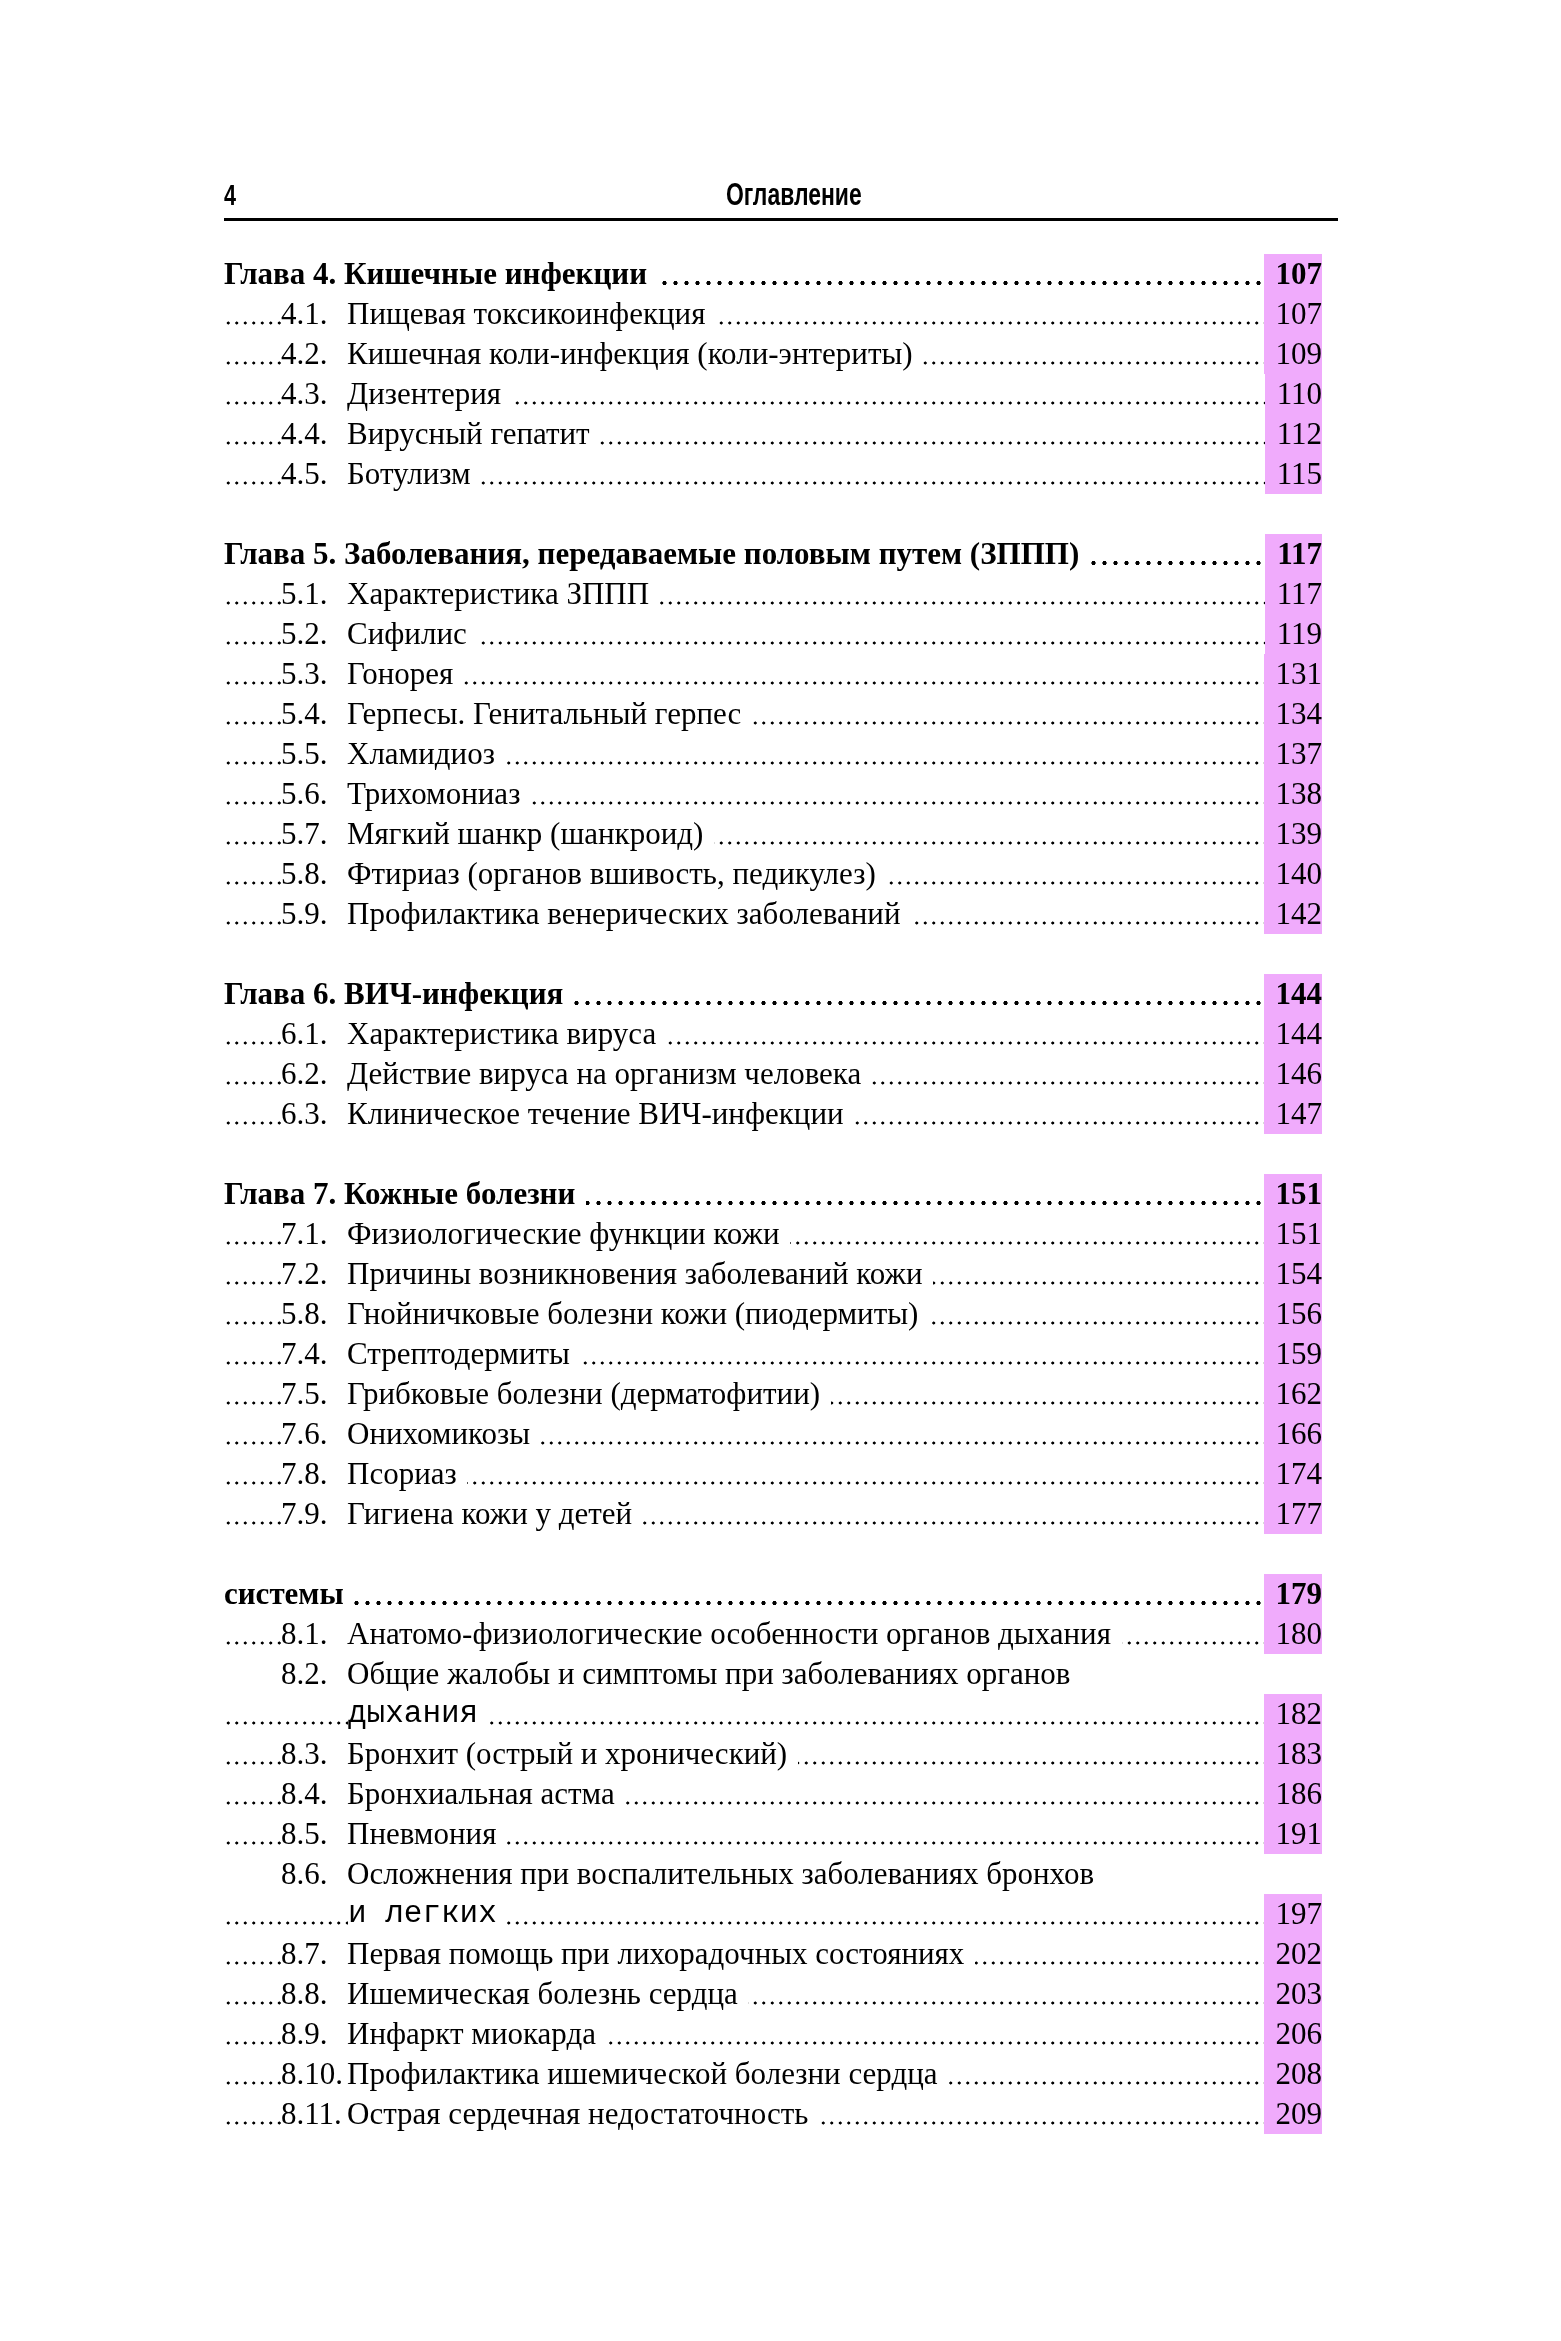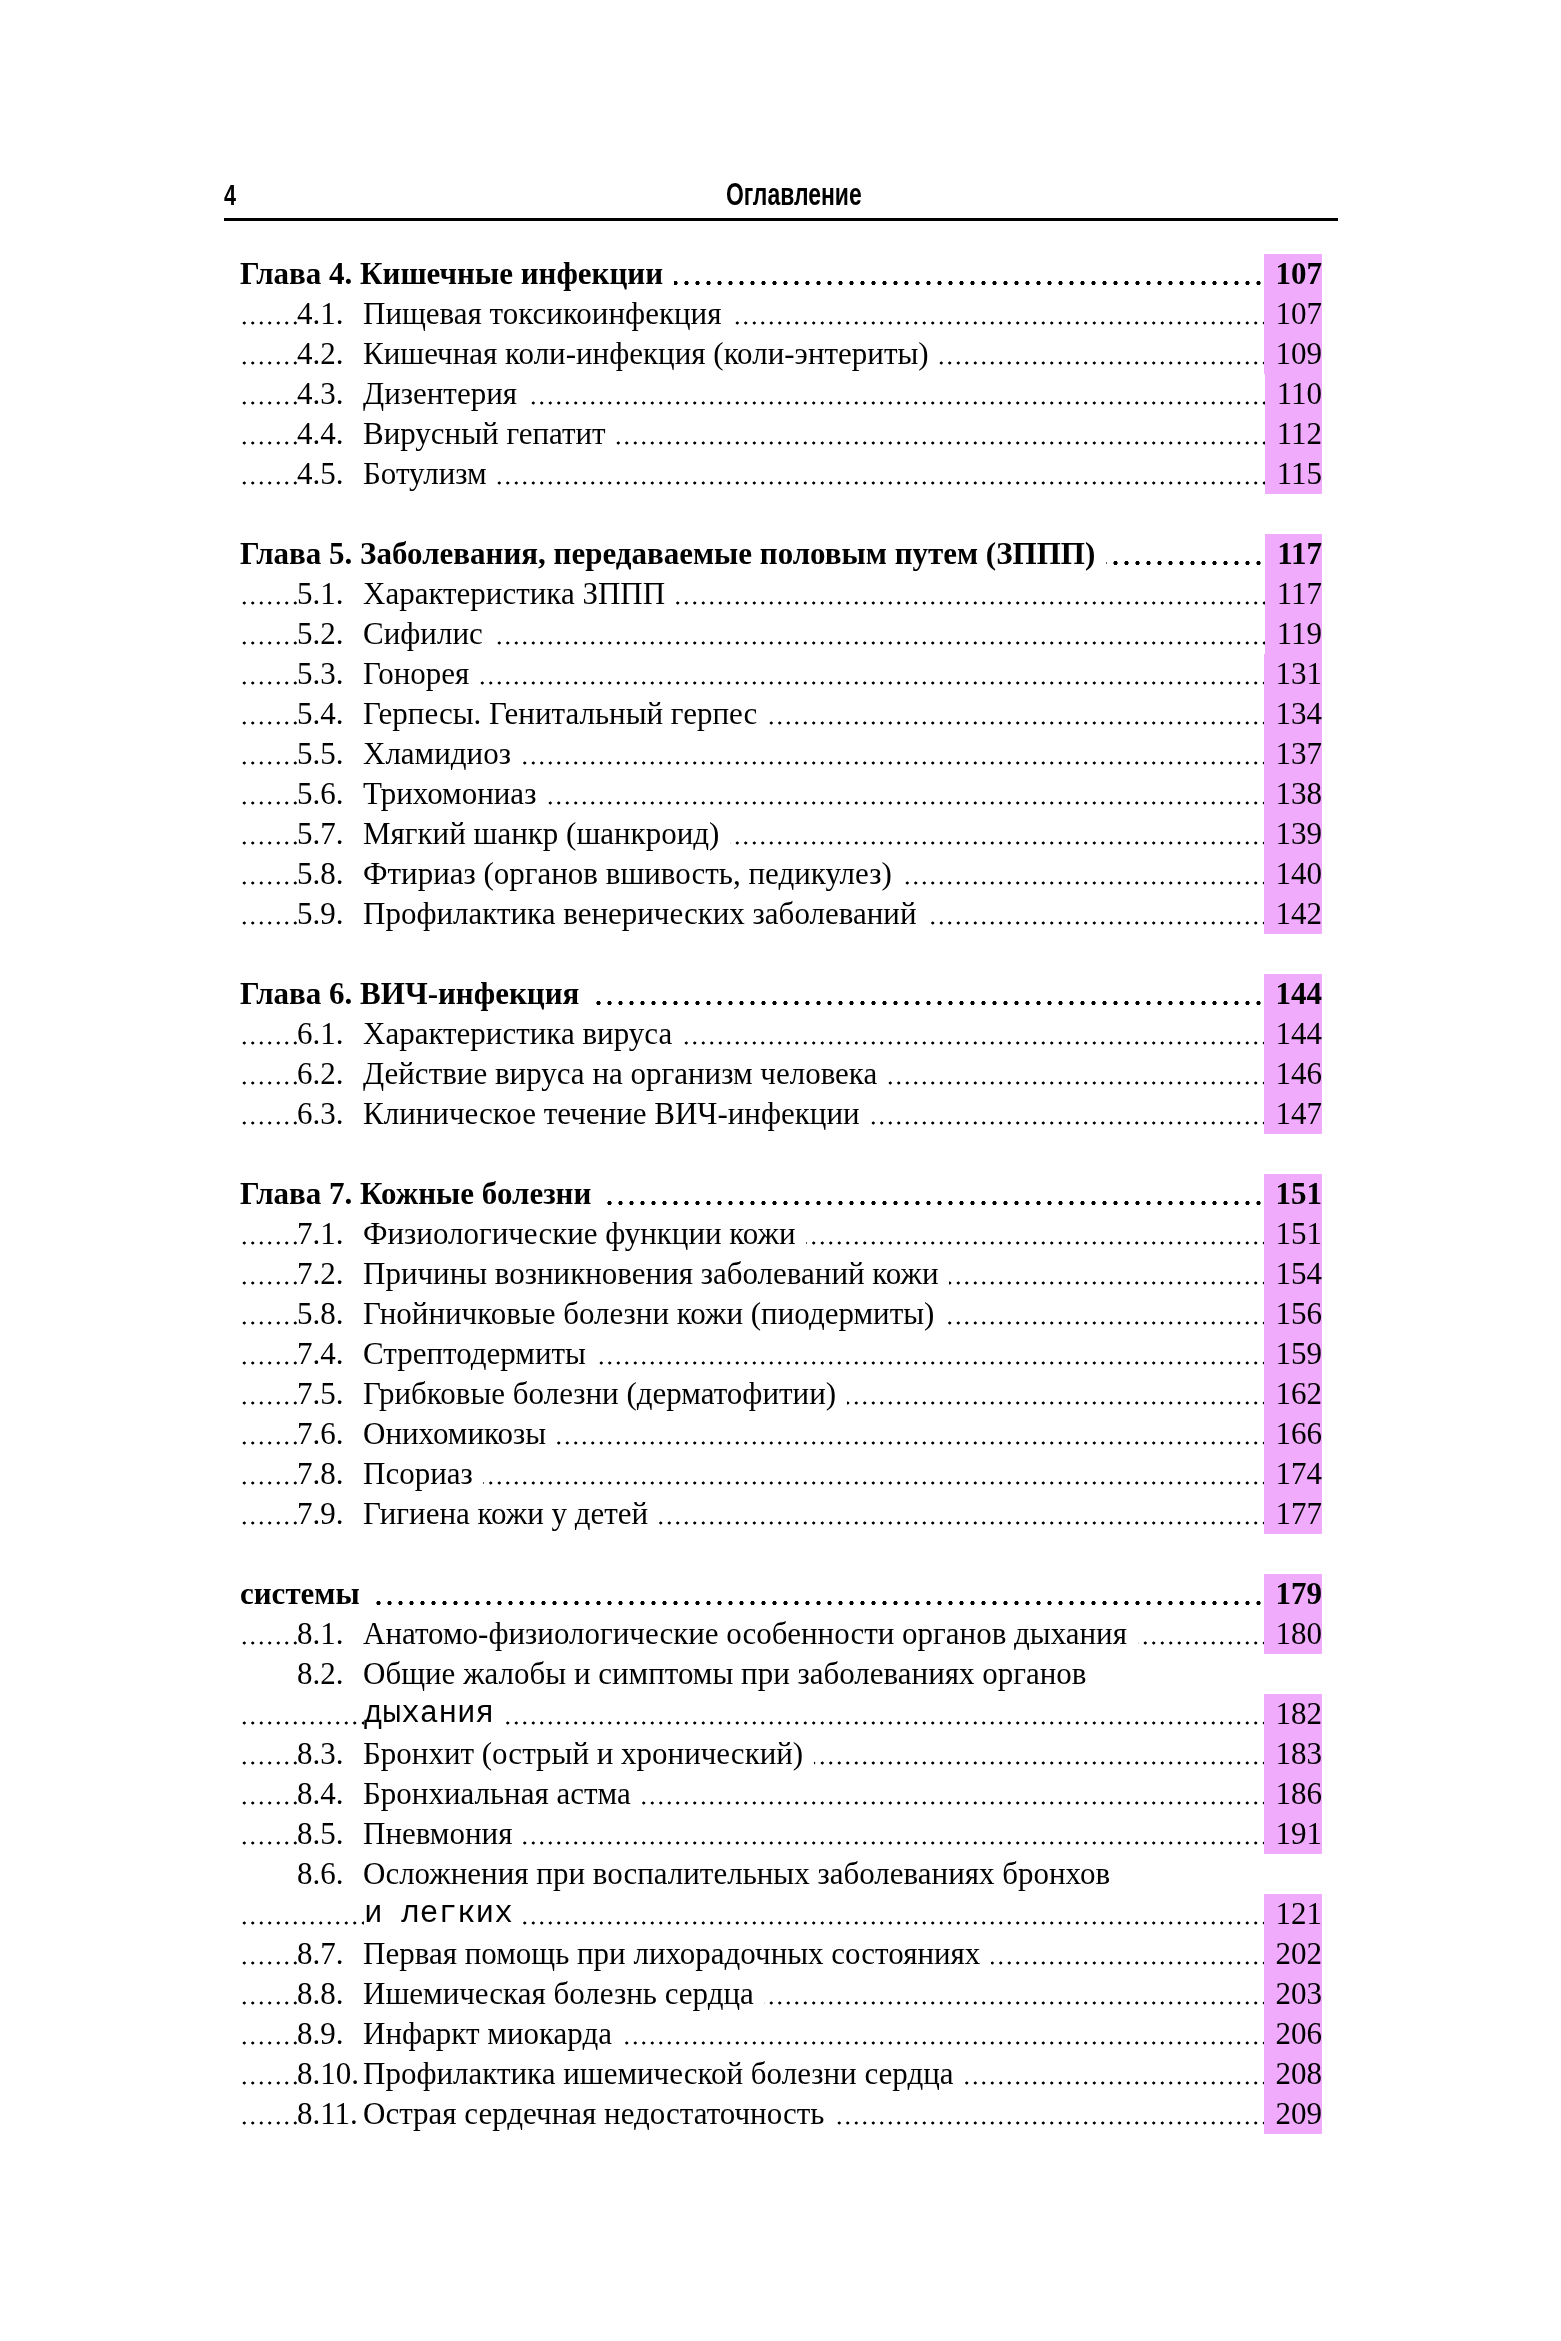--- a/index.html
+++ b/index.html
@@ -12,21 +12,21 @@
   .run-num { position:absolute; left:0; top:0; font-family:"Liberation Sans", sans-serif; font-weight:bold;
              font-size:30px; line-height:33px; transform:scaleX(0.72); transform-origin:left center; }
   .run-title { position:absolute; left:502px; top:0; font-family:"Liberation Sans", sans-serif; font-weight:bold;
                font-size:31px; line-height:33px; transform:scaleX(0.74); transform-origin:left center; white-space:nowrap; }
   .run-rule { position:absolute; left:0; top:218px; width:1114px; height:3px; background:#000; }
 
   
   .toc { position:absolute; left:0; top:254px; width:1114px;
          font-family:"Liberation Serif", serif; font-size:31px; line-height:40px; }
   .chapter { margin-bottom:40px; }
-  .row { position:relative; height:40px; white-space:nowrap;margin-left:16px; }
+  .row { position:relative; height:40px; white-space:nowrap; }
   .row.ch { font-weight:bold; }
   .row .txt { position:absolute; left:0; top:0; background:#fff; padding-right:10.6px; }
   .row.sub .txt { left:57px; }
   .row.sub.cont .txt { left:124px;font-family:Liberation Mono, monospace; }
   .row .num { display:inline-block; min-width:66px; }
   .row .pg { position:absolute; right:16px; top:0; background:#f0abfc; padding-left:12px; text-align:right; }
   .row .leader { position:absolute; left:0; right:0; top:26px; height:6px; }
   .row.ch .leader { background-image:radial-gradient(circle, #000 1.9px, transparent 2.3px);
                     background-size:11px 6px; background-repeat:repeat-x; background-position:right 70px top 0; right:70px; }
   .row.sub .leader { background-image:radial-gradient(circle, #000 1.4px, transparent 1.7px);
@@ -229,21 +229,21 @@
           <div class="leader"></div>
           <span class="txt"><span class="num">8.5.</span><span>Пневмония</span></span>
           <span class="pg">191</span>
         </div>
         <div class="row sub nolead">
           <span class="txt"><span class="num">8.6.</span><span>Осложнения при воспалительных заболеваниях бронхов</span></span>
         </div>
         <div class="row sub cont">
           <div class="leader"></div>
           <span class="txt"><span>и легких</span></span>
-          <span class="pg">121</span>
+          <span class="pg">197</span>
         </div>
         <div class="row sub">
           <div class="leader"></div>
           <span class="txt"><span class="num">8.7.</span><span>Первая помощь при лихорадочных состояниях</span></span>
           <span class="pg">202</span>
         </div>
         <div class="row sub">
           <div class="leader"></div>
           <span class="txt"><span class="num">8.8.</span><span>Ишемическая болезнь сердца</span></span>
           <span class="pg">203</span>

